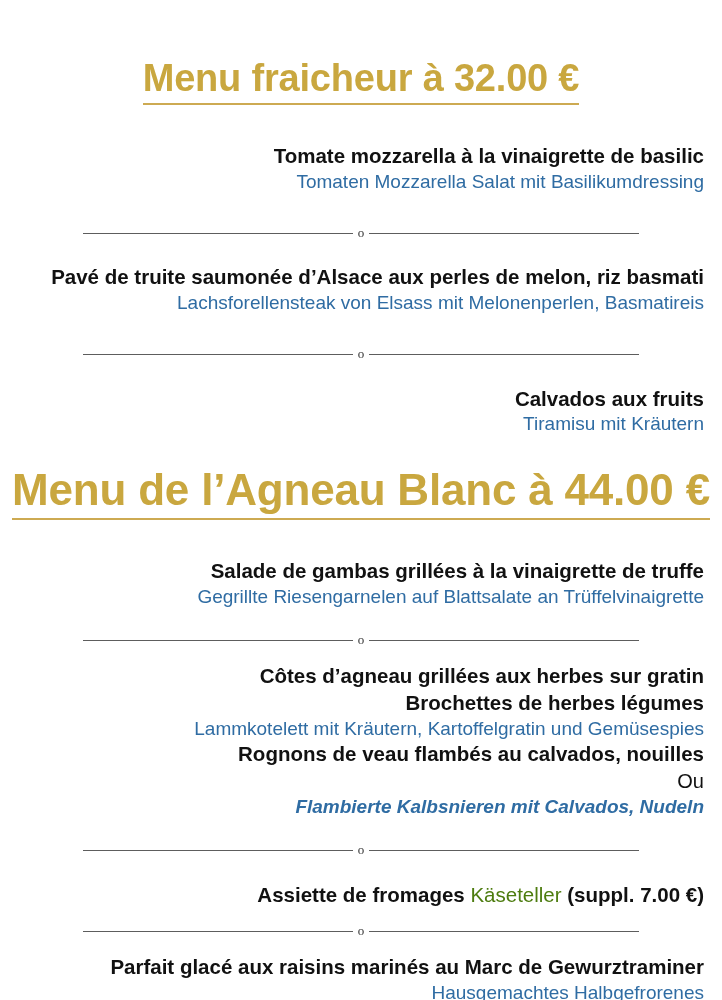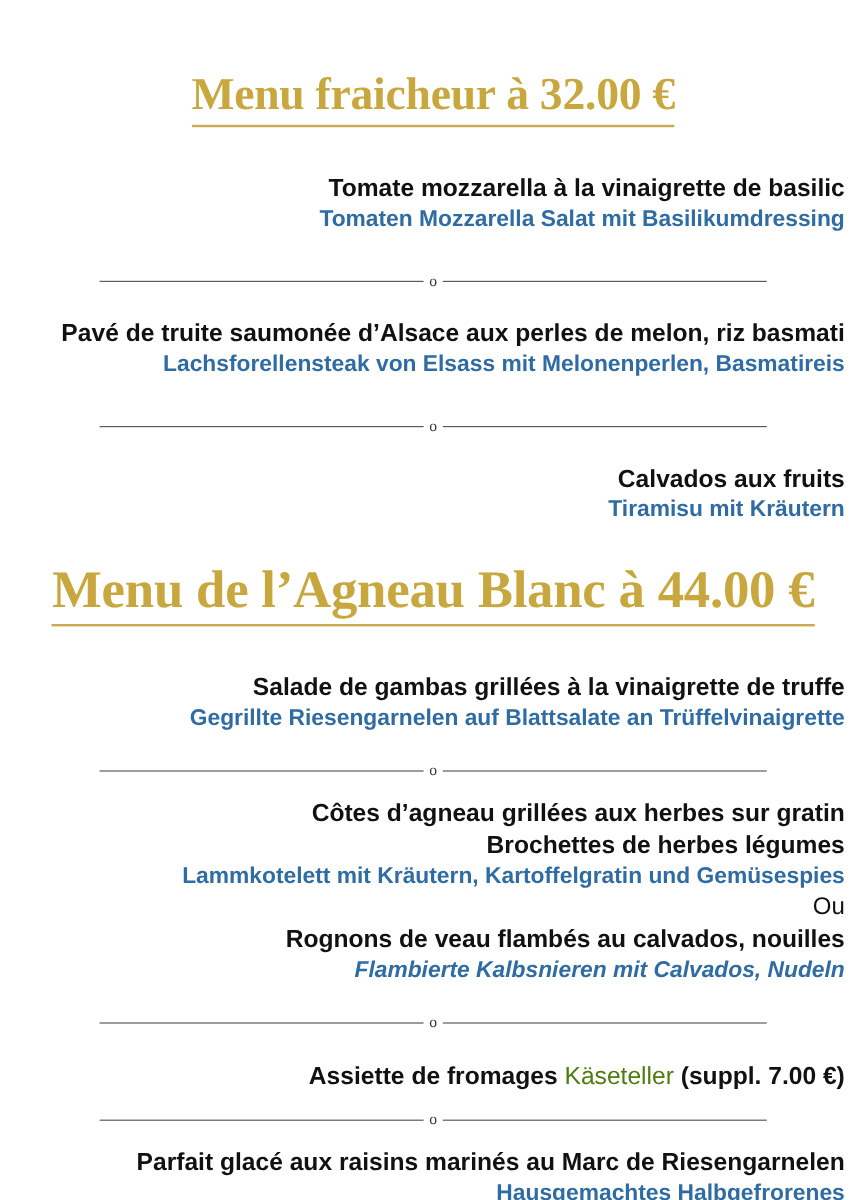--- a/index.html
+++ b/index.html
@@ -24,21 +24,20 @@
     padding: 0;
   }
 
   
   .menu-title {
     text-align: center;
     color: #c9a73f;
     font-weight: bold;
     letter-spacing: -0.2px;
     white-space: nowrap;
-    font-family: Liberation Serif, serif;
   }
   .menu-title .title-inner {
     display: inline-block;
     border-bottom: 2px solid #cdaa52;
     padding-bottom: 3px;
   }
   .menu-title--one {
     font-size: 38px;
     margin: 0;
     padding-top: 57px;
@@ -62,21 +61,21 @@
     color: #111111;
     font-weight: bold;
     font-size: 20.5px;
   }
   .line-fr .regular {
     font-weight: bold;
   }
   .line-de {
     color: #2f6ca3;
     font-size: 19px;
-    font-weight: bold;
+    font-weight: normal;
   }
   .line-de.italic {
     font-style: italic;
     font-weight: bold;
   }
   .line-ou {
     color: #111111;
     font-weight: normal;
     font-size: 20px;
     line-height: 1.35;
@@ -181,22 +180,22 @@
     <span class="orn">o</span>
     <span class="rule"></span>
   </div>
 
   <div class="gap-sm"></div>
 
   <div class="course">
     <div class="line line-fr">Côtes d’agneau grillées aux herbes sur gratin</div>
     <div class="line line-fr">Brochettes de herbes légumes</div>
     <div class="line line-de">Lammkotelett mit Kräutern, Kartoffelgratin und Gemüsespies</div>
+    <div class="line line-fr">Rognons de veau flambés au calvados, nouilles</div>
     <div class="line line-ou">Ou</div>
-    <div class="line line-fr">Rognons de veau flambés au calvados, nouilles</div>
     <div class="line line-de italic">Flambierte Kalbsnieren mit Calvados, Nudeln</div>
   </div>
 
   <div class="gap-md"></div>
 
   <div class="divider">
     <span class="rule"></span>
     <span class="orn">o</span>
     <span class="rule"></span>
   </div>
@@ -211,18 +210,18 @@
 
   <div class="divider">
     <span class="rule"></span>
     <span class="orn">o</span>
     <span class="rule"></span>
   </div>
 
   <div class="gap-sm"></div>
 
   <div class="course">
-    <div class="line line-fr">Parfait glacé aux raisins marinés au Marc de Riesengarnelen</div>
+    <div class="line line-fr">Parfait glacé aux raisins marinés au Marc de Gewurztraminer</div>
     <div class="line line-de">Hausgemachtes Halbgefrorenes</div>
 
   </div>
 
 </div>
 
 </body></html>

